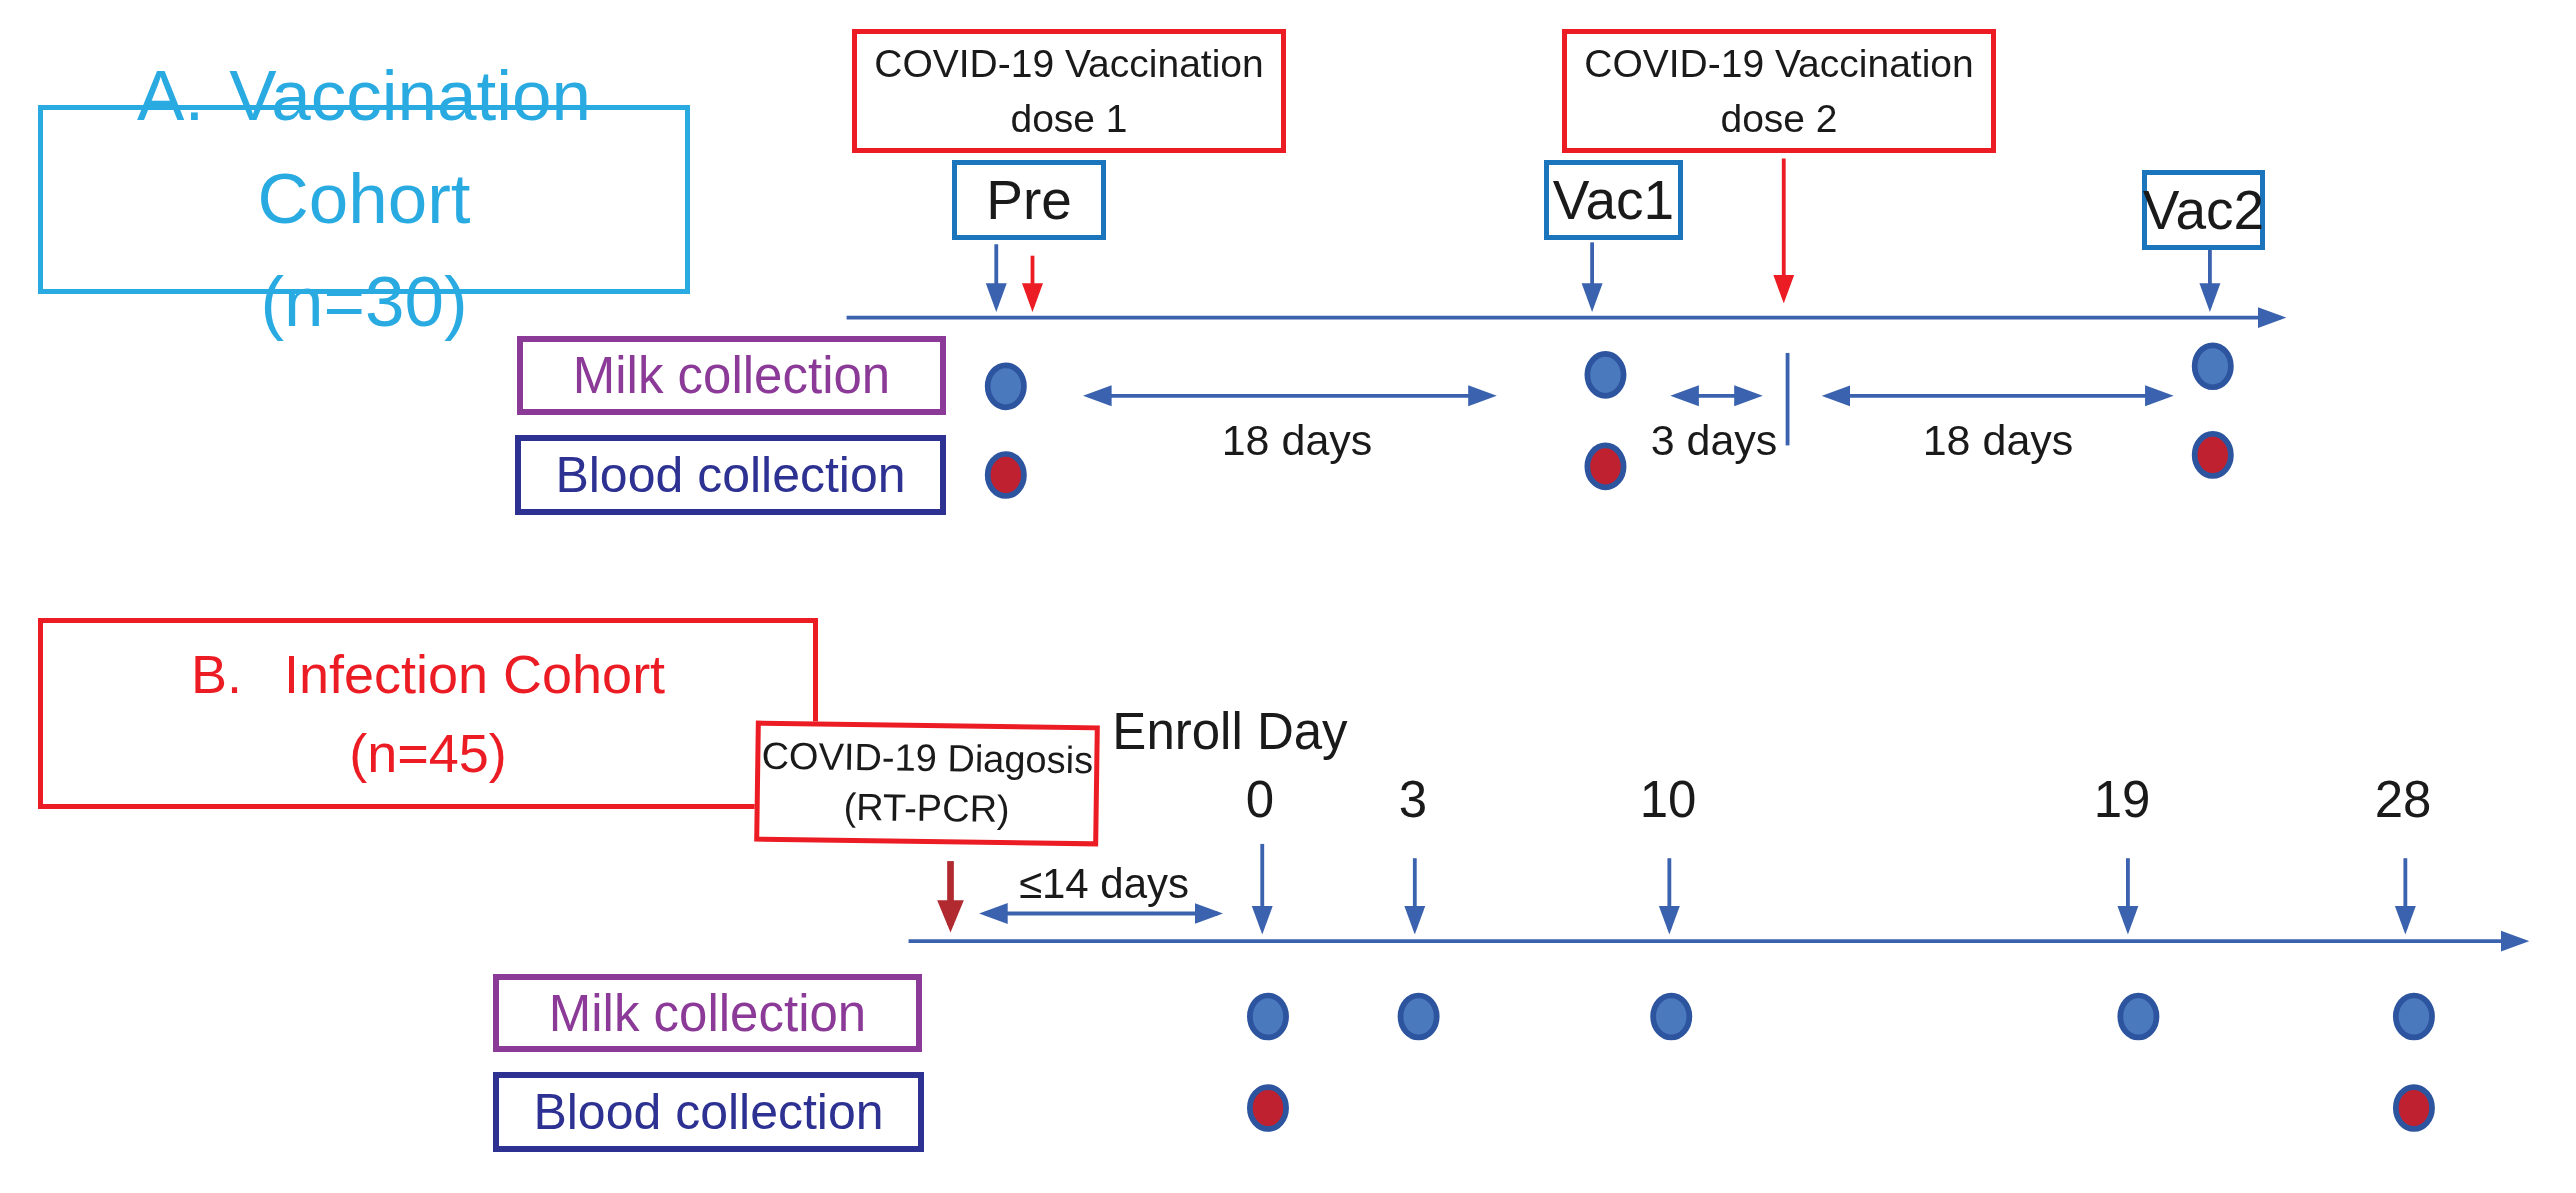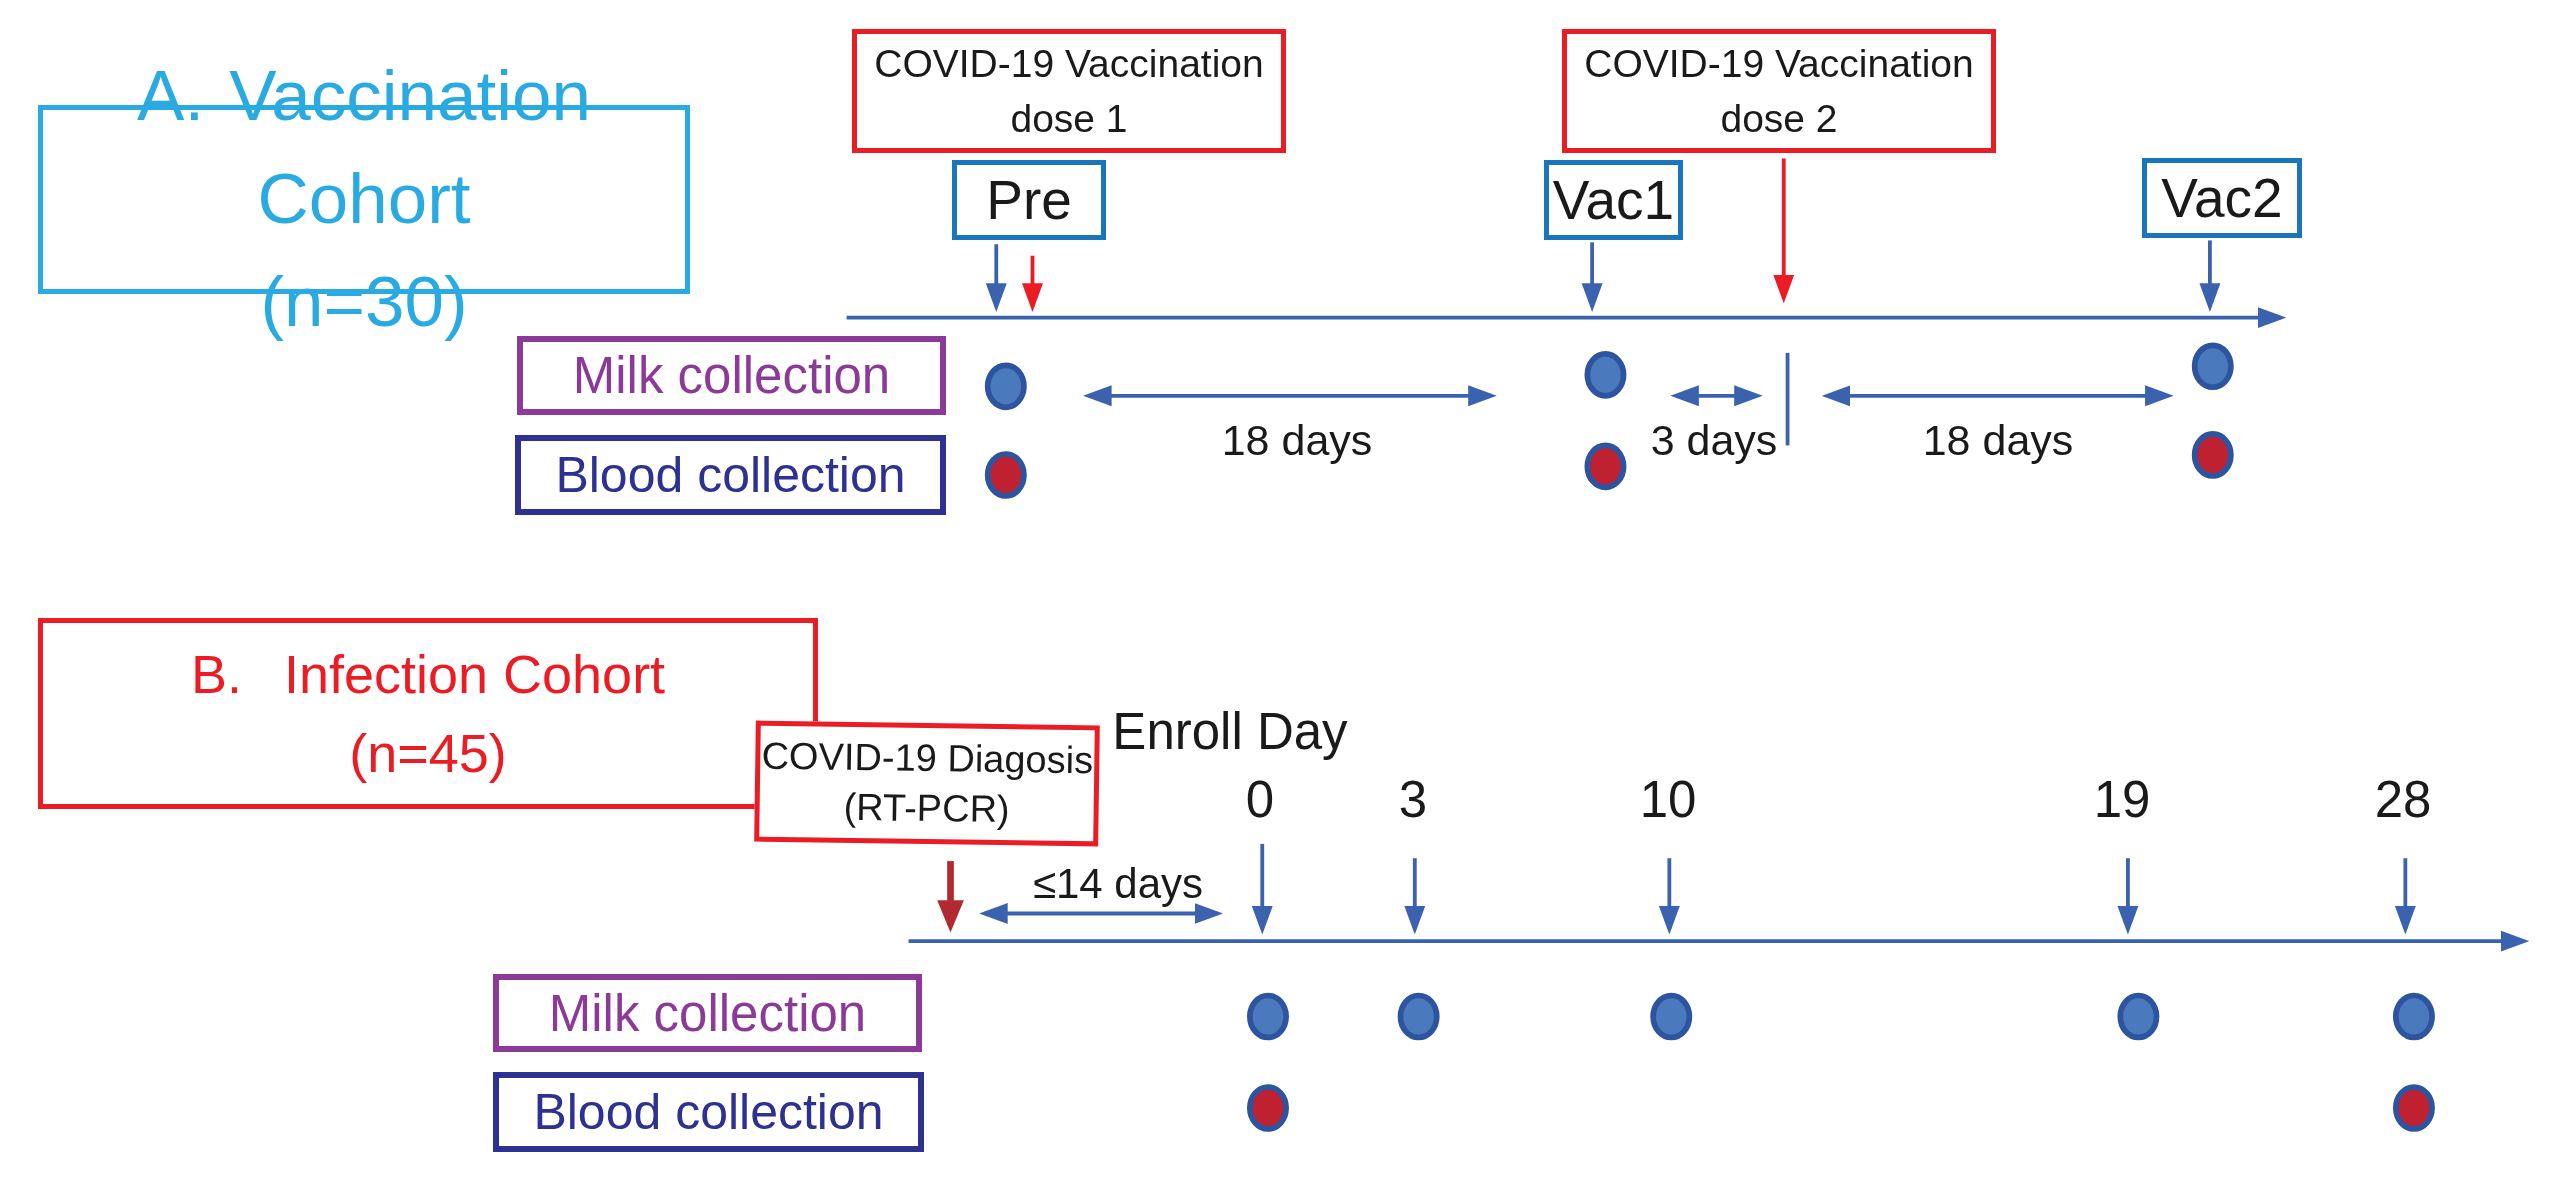--- a/index.html
+++ b/index.html
@@ -21,21 +21,21 @@
   .purple-box{border:6.7px solid var(--purple);color:var(--purple);font-size:51px;}
   .navy-box{border:6.7px solid var(--navy);color:var(--navy);font-size:50px;}
   .tilt{transform:rotate(0.8deg);}
   .prefix-gap-a{margin-right:25px;}
   .prefix-gap-b{margin-right:42px;}
 
   .ann{position:absolute;transform:translateX(-50%);color:var(--ink);font-size:43px;white-space:nowrap;}
   .blabel{position:absolute;transform:translateX(-50%);color:var(--ink);white-space:nowrap;}
   .enroll{font-size:51px;}
   .daynum{font-size:51px;top:770px;}
-  .win14{font-size:42px;margin-left:14px;}
+  .win14{font-size:42px;}
 </style>
 </head>
 <body>
 
 <div id="canvas">
 
   <svg class="layer" viewBox="0 0 2702 1252" xmlns="http://www.w3.org/2000/svg">
     <defs>
       <marker id="ahB" viewBox="0 0 30 24" refX="24" refY="12" markerWidth="30" markerHeight="24" markerUnits="userSpaceOnUse" orient="auto-start-reverse">
         <path d="M0,1 L30,12 L0,23 Z" fill="var(--line-blue)"></path>
@@ -101,21 +101,21 @@
     <div>COVID-19 Vaccination</div>
     <div>dose 2</div>
   </div>
 
   <div class="box blue-frame" style="left:952px;top:160px;width:154px;height:80px;">
     <div>Pre</div>
   </div>
   <div class="box blue-frame" style="left:1544px;top:160px;width:139px;height:80px;">
     <div>Vac1</div>
   </div>
-  <div class="box blue-frame" style="left:2142px;top:158px;width:160px;height:80px;">
+  <div class="box blue-frame" style="left:2142px;top:170px;width:123px;height:80px;">
     <div>Vac2</div>
   </div>
 
   <div class="box purple-box" style="left:517px;top:336px;width:429px;height:79px;">
     <div>Milk collection</div>
   </div>
   <div class="box navy-box" style="left:515px;top:435px;width:431px;height:80px;">
     <div>Blood collection</div>
   </div>
 

